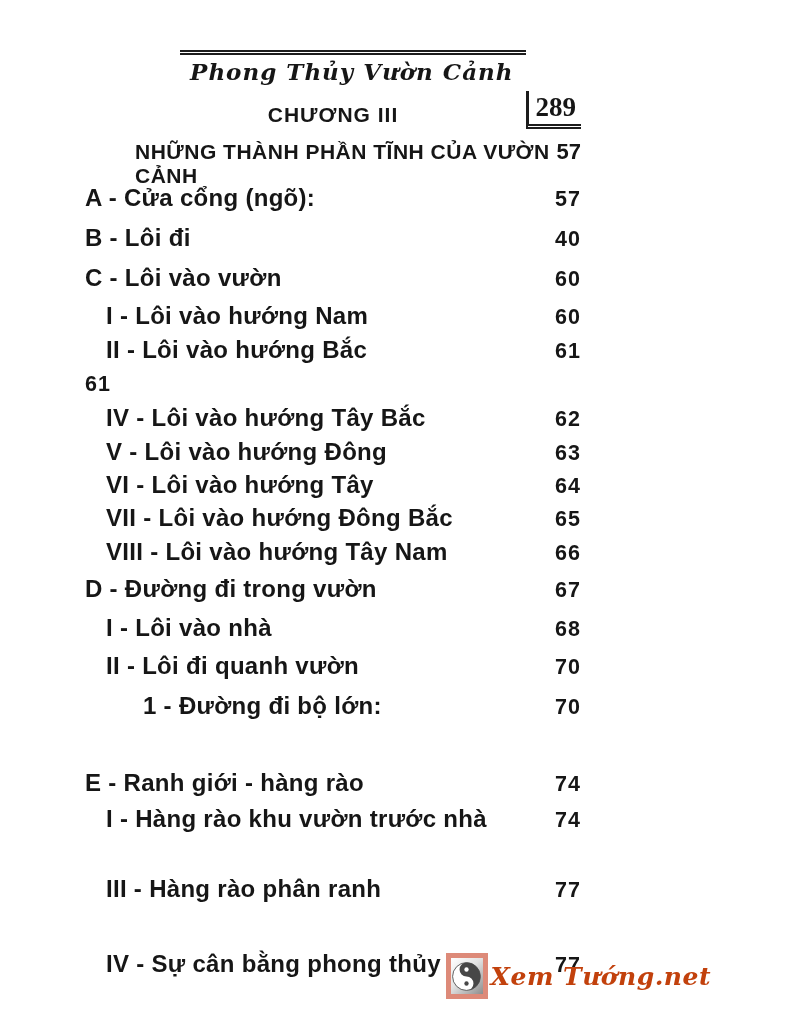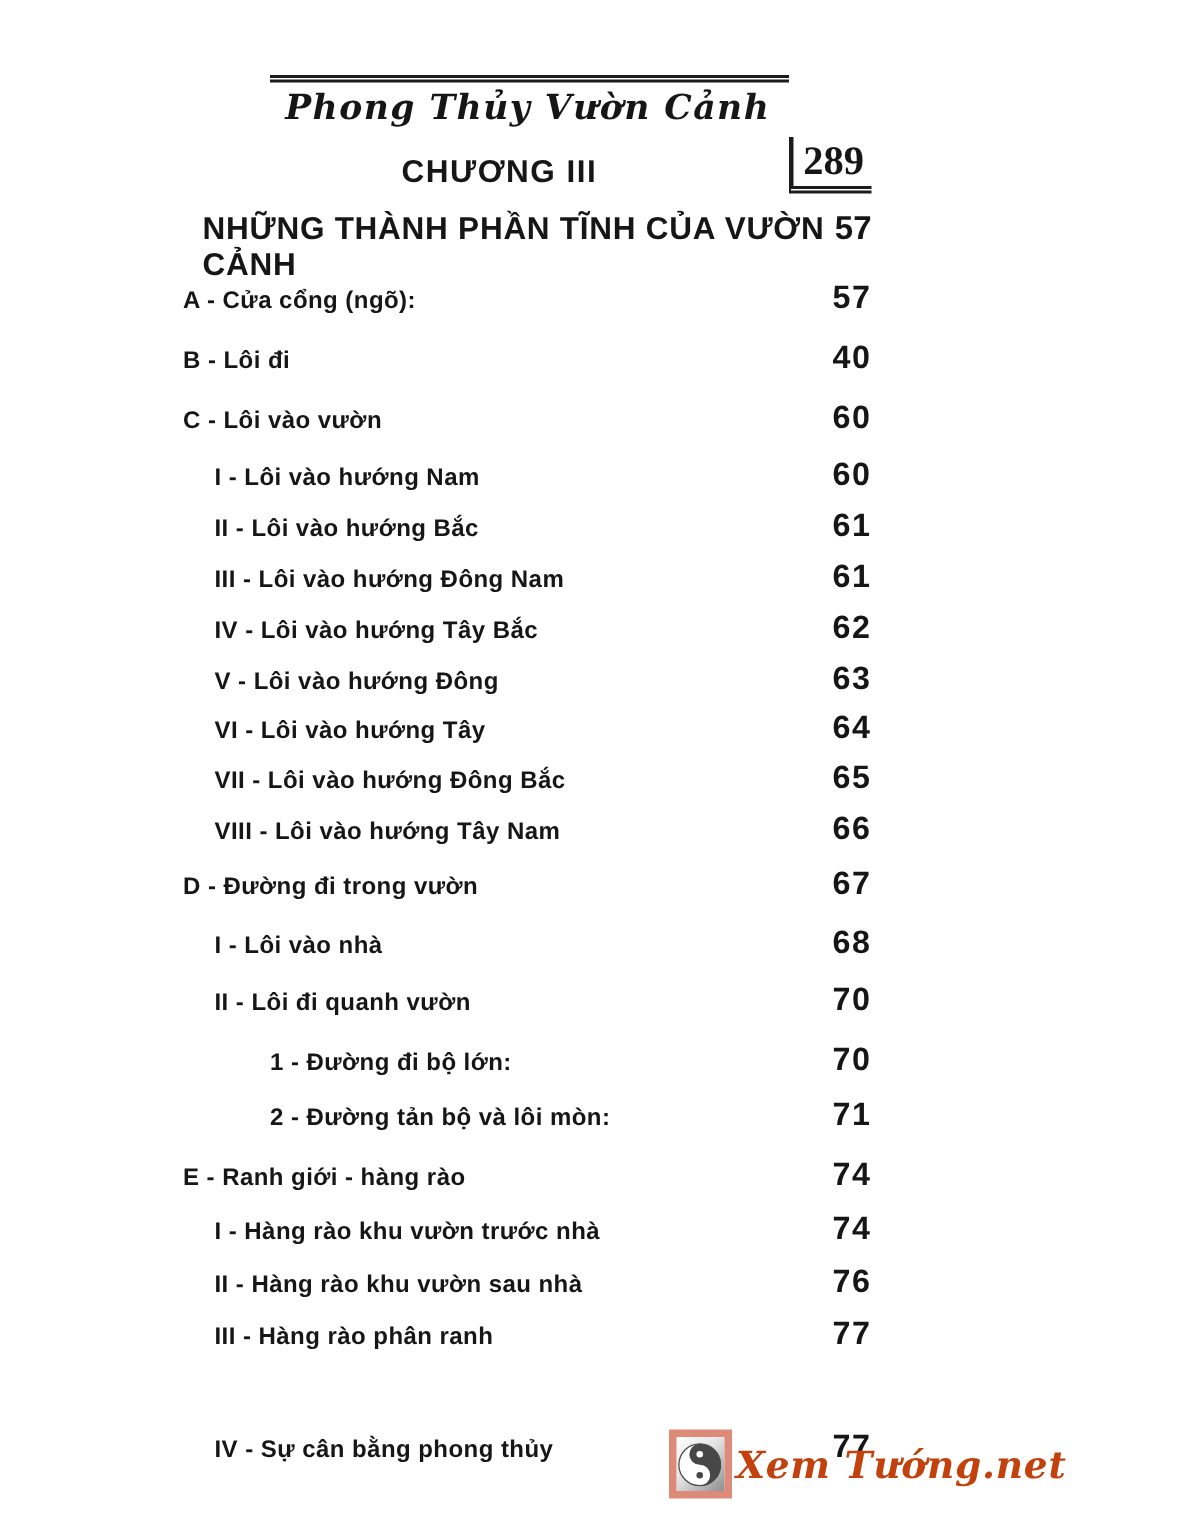--- a/index.html
+++ b/index.html
@@ -81,21 +81,21 @@
   .row {
     position: absolute;
     left: 0;
     right: 0;
     display: flex;
     justify-content: space-between;
     align-items: baseline;
     font-weight: 600;
     line-height: 24px;
   }
-  .row .label { font-size: 16px; letter-spacing: 0.3px; white-space: nowrap; margin-left: 37px; }
+  .row .label { font-size: 24px; letter-spacing: 0.3px; white-space: nowrap; }
   .row .pg { font-size: 21.5px; letter-spacing: 1px; }
   .lvl-letter .label { padding-left: 0; }
   .lvl-roman  .label { padding-left: 21px; }
   .lvl-number .label { padding-left: 58px; }
 
   
   .watermark {
     position: absolute;
     right: 8px;
     bottom: 12px;
@@ -154,21 +154,20 @@
     </div>
     <div class="row lvl-roman" style="top:304px">
       <span class="label">I - Lôi vào hướng Nam</span>
       <span class="pg">60</span>
     </div>
     <div class="row lvl-roman" style="top:338px">
       <span class="label">II - Lôi vào hướng Bắc</span>
       <span class="pg">61</span>
     </div>
     <div class="row lvl-roman" style="top:372px">
-      <span class="label">III - Lôi vào hướng Đông Nam</span>
       <span class="pg">61</span>
     </div>
     <div class="row lvl-roman" style="top:406px">
       <span class="label">IV - Lôi vào hướng Tây Bắc</span>
       <span class="pg">62</span>
     </div>
     <div class="row lvl-roman" style="top:440px">
       <span class="label">V - Lôi vào hướng Đông</span>
       <span class="pg">63</span>
     </div>
@@ -193,35 +192,27 @@
       <span class="pg">68</span>
     </div>
     <div class="row lvl-roman" style="top:654px">
       <span class="label">II - Lôi đi quanh vườn</span>
       <span class="pg">70</span>
     </div>
     <div class="row lvl-number" style="top:694px">
       <span class="label">1 - Đường đi bộ lớn:</span>
       <span class="pg">70</span>
     </div>
-    <div class="row lvl-number" style="top:731px">
-      <span class="label">2 - Đường tản bộ và lôi mòn:</span>
-      <span class="pg">71</span>
-    </div>
     <div class="row lvl-letter" style="top:771px">
       <span class="label">E - Ranh giới - hàng rào</span>
       <span class="pg">74</span>
     </div>
     <div class="row lvl-roman" style="top:807px">
       <span class="label">I - Hàng rào khu vườn trước nhà</span>
       <span class="pg">74</span>
-    </div>
-    <div class="row lvl-roman" style="top:842px">
-      <span class="label">II - Hàng rào khu vườn sau nhà</span>
-      <span class="pg">76</span>
     </div>
     <div class="row lvl-roman" style="top:877px">
       <span class="label">III - Hàng rào phân ranh</span>
       <span class="pg">77</span>
     </div>
     <div class="row lvl-roman" style="top:952px">
       <span class="label">IV - Sự cân bằng phong thủy</span>
       <span class="pg">77</span>
     </div>
   </main>

